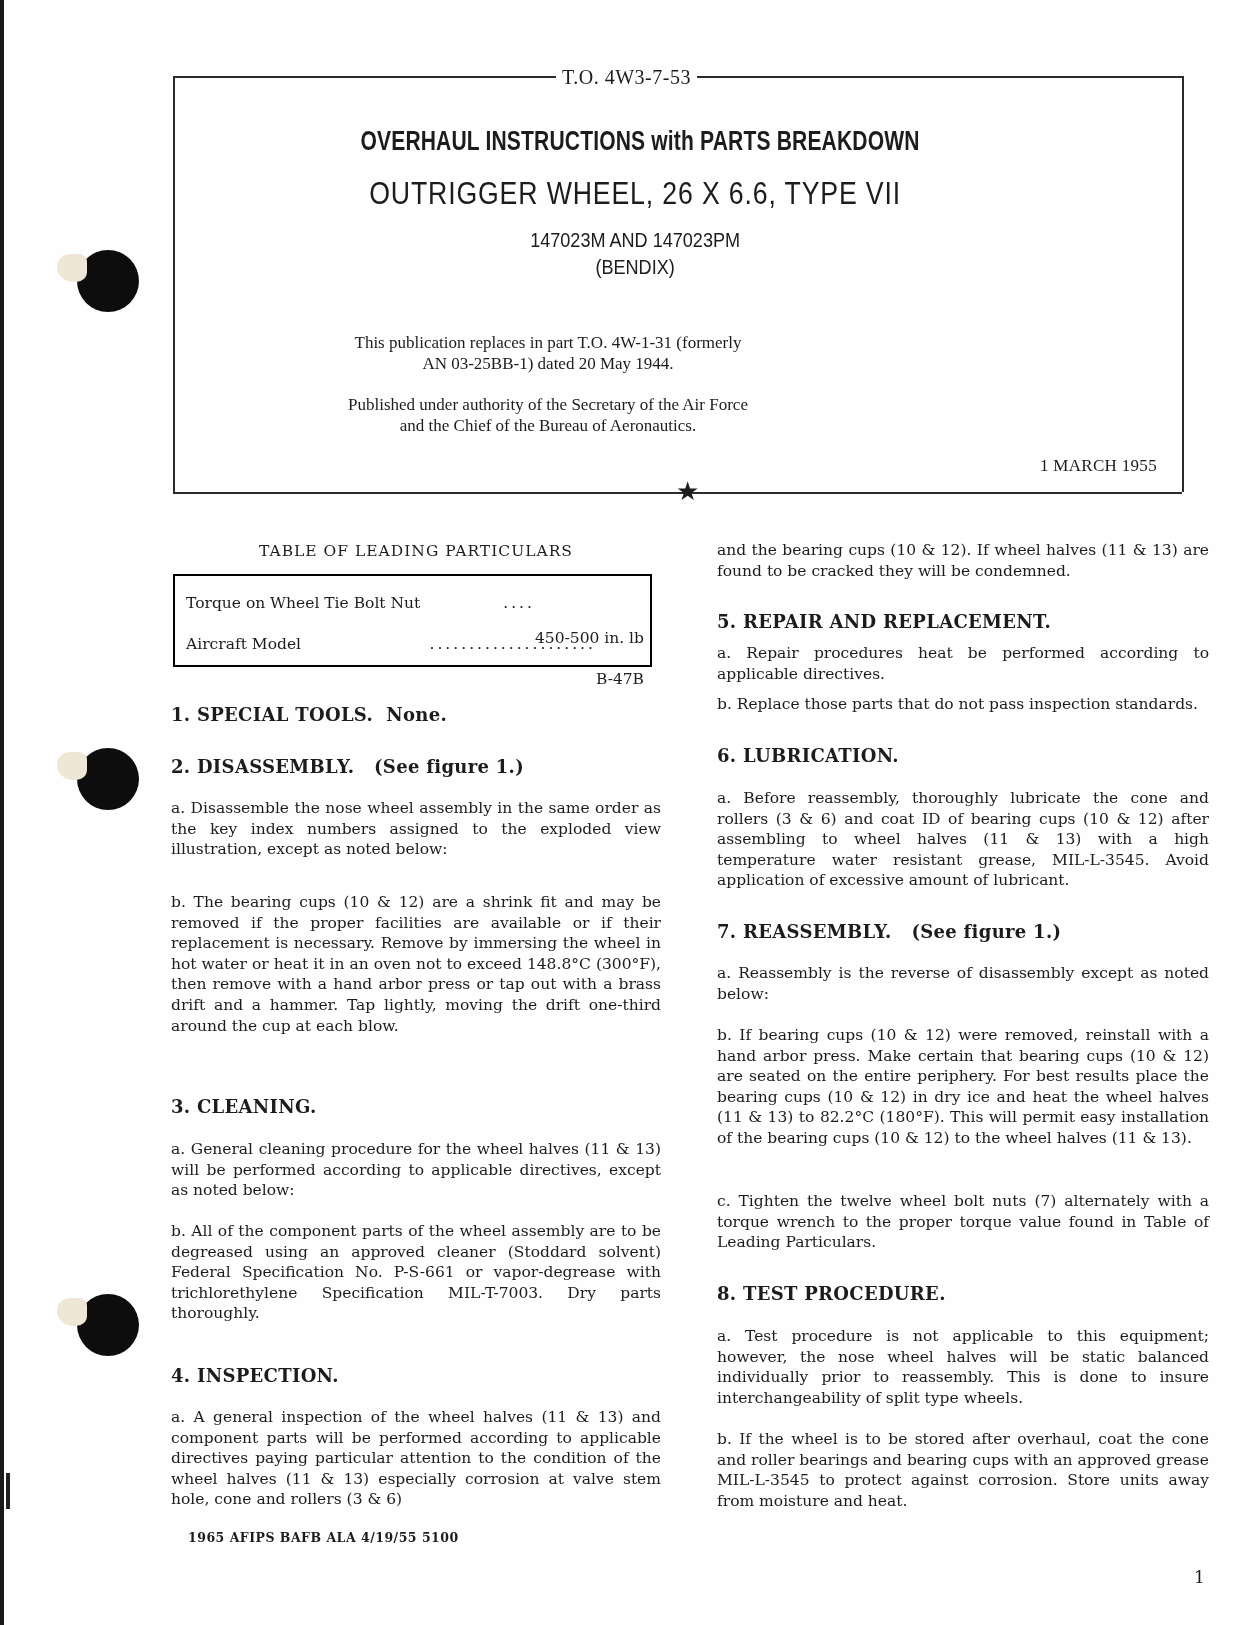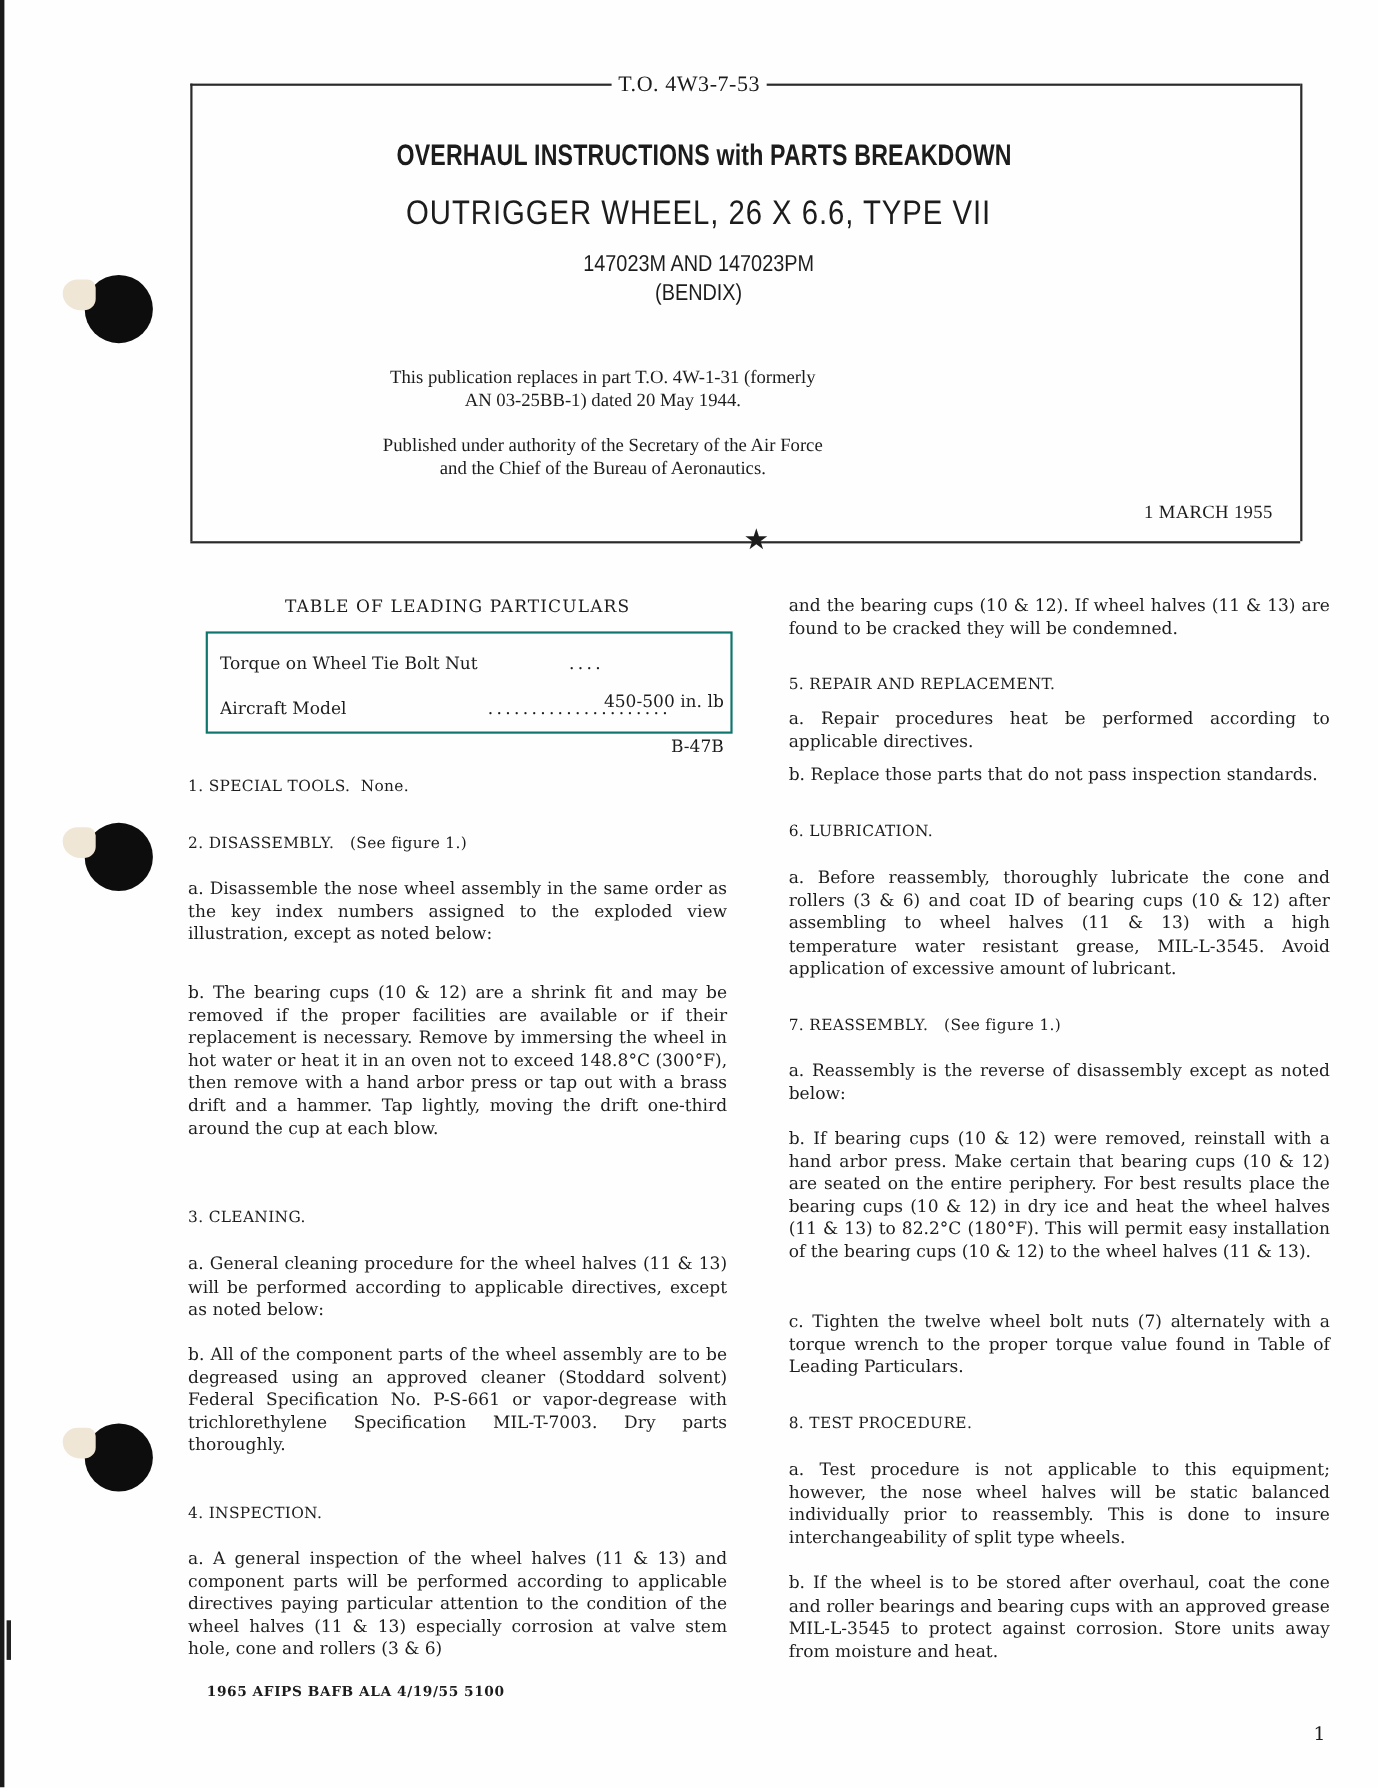--- a/index.html
+++ b/index.html
@@ -54,26 +54,26 @@
       position: absolute; top: 456px; left: 1040px;
       font-family: "Liberation Serif", serif; font-size: 17px; letter-spacing: 0.3px;
     }
     .star { position: absolute; top: 478px; left: 676px; font-size: 26px; line-height: 26px; }
 
     
     .col { position: absolute; font-size: 15.5px; line-height: 20.6px; }
     .col.left { left: 171px; width: 490px; }
     .col.right { left: 717px; width: 492px; }
     .col p { margin: 0; text-align: justify; }
-    .col h3 { margin: 0; font-weight: normal; font-size: 14px; letter-spacing: 0.3px; }
+    .col h3 { margin: 0; font-weight: bold; font-size: 18px; letter-spacing: 0.3px; }
     .abs { position: absolute; left: 0; width: 100%; }
 
     .tlp-title { text-align: center; letter-spacing: 1px; font-size: 15.5px; }
     .tlp-box {
-      position: absolute; left: 16px; width: 475px; height: 89px; border: 2px solid #0f766e;
+      position: absolute; left: 2px; width: 475px; height: 89px; border: 2px solid #000000;
     }
     .tlp-row { position: absolute; left: 11px; right: 6px; display: flex; white-space: nowrap; overflow: hidden; }
     .tlp-row .dots { flex: 1; overflow: hidden; letter-spacing: 3px; text-align: right; direction: rtl; }
     .tlp-row .val { white-space: nowrap; margin-top: 35px; }
 
     .footer-code {
       position: absolute; left: 188px; top: 1530px; font-size: 12.5px; font-weight: bold;
       letter-spacing: 0.5px; font-family: "DejaVu Serif", serif;
     }
     .page-number { position: absolute; left: 1194px; top: 1567px; font-size: 17px; }

